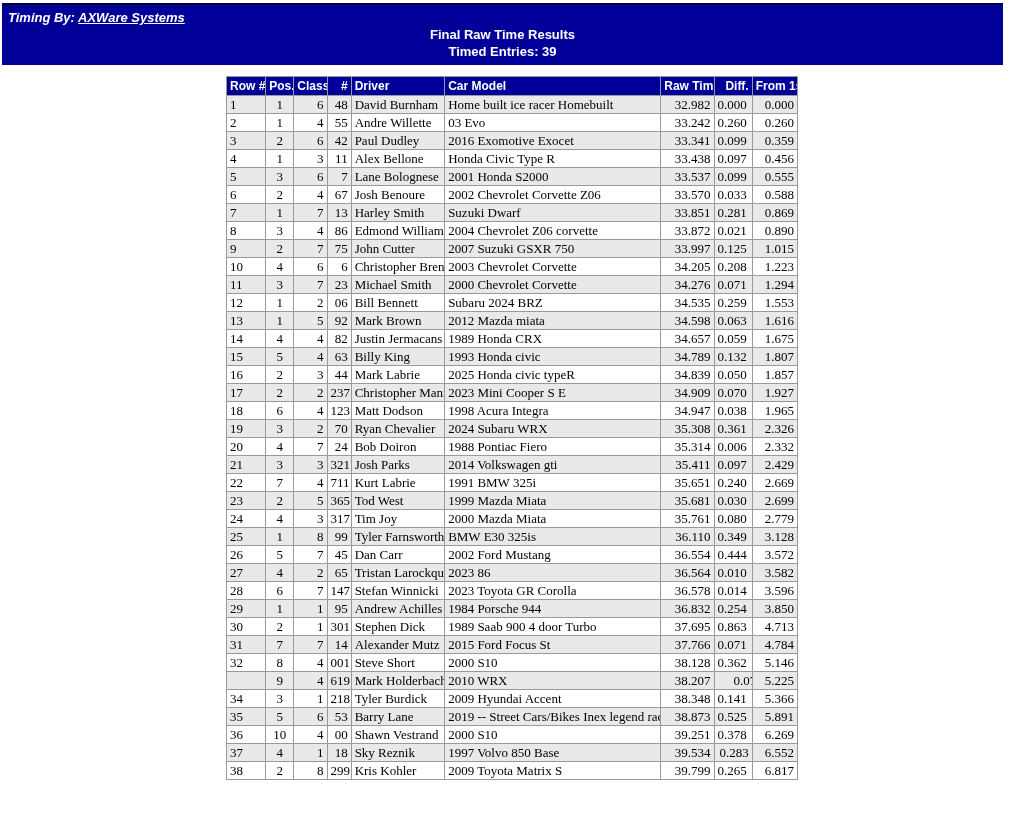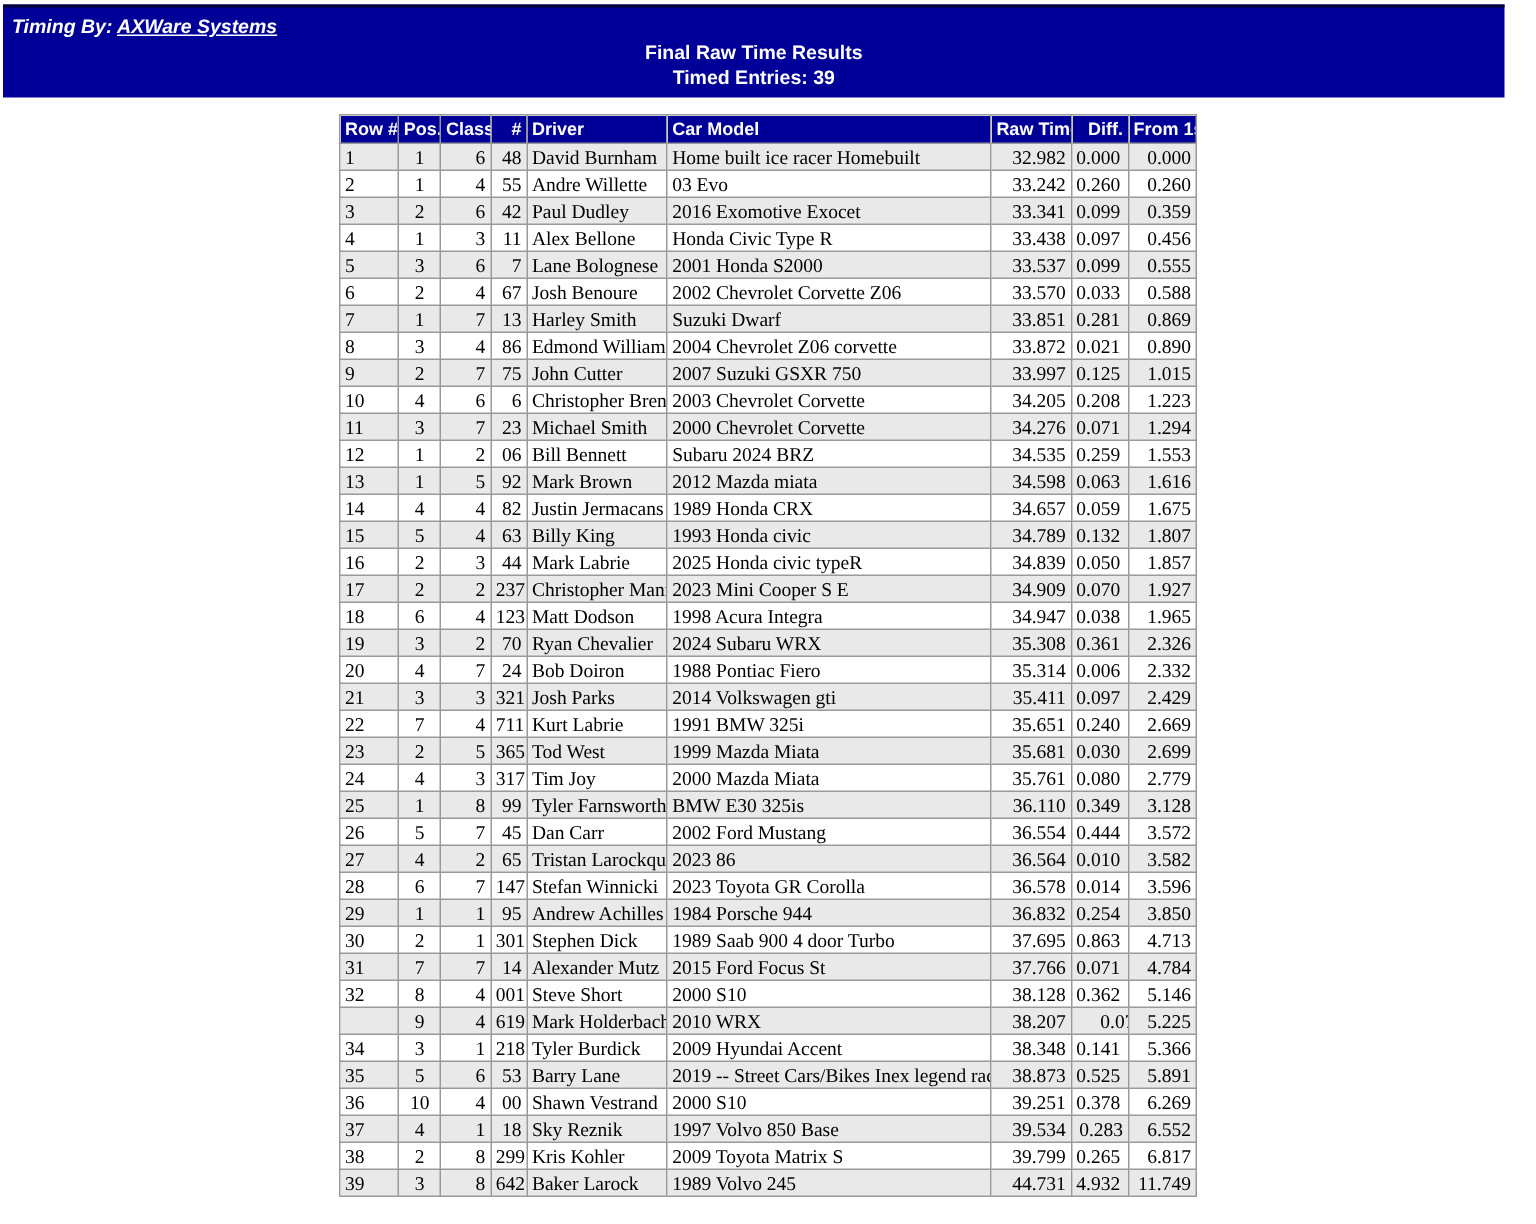--- a/index.html
+++ b/index.html
@@ -537,27 +537,16 @@
           <td style="text-align: left;">38</td>
           <td style="text-align: center;">2</td>
           <td style="text-align: right;">8</td>
           <td style="text-align: right;">299</td>
           <td style="text-align: left;">Kris Kohler</td>
           <td style="text-align: left;">2009 Toyota Matrix S</td>
           <td style="text-align: right;">39.799</td>
           <td style="text-align: left;">0.265</td>
           <td style="text-align: right;">6.817</td>
         </tr>
-        <tr class="odd">
-          <td style="text-align: left;">39</td>
-          <td style="text-align: center;">3</td>
-          <td style="text-align: right;">8</td>
-          <td style="text-align: right;">642</td>
-          <td style="text-align: left;">Baker Larock</td>
-          <td style="text-align: left;">1989 Volvo 245</td>
-          <td style="text-align: right;">44.731</td>
-          <td style="text-align: left;">4.932</td>
-          <td style="text-align: right;">11.749</td>
-        </tr>
       </tbody>
   </table>
 
 </div>
 
 </body></html>

